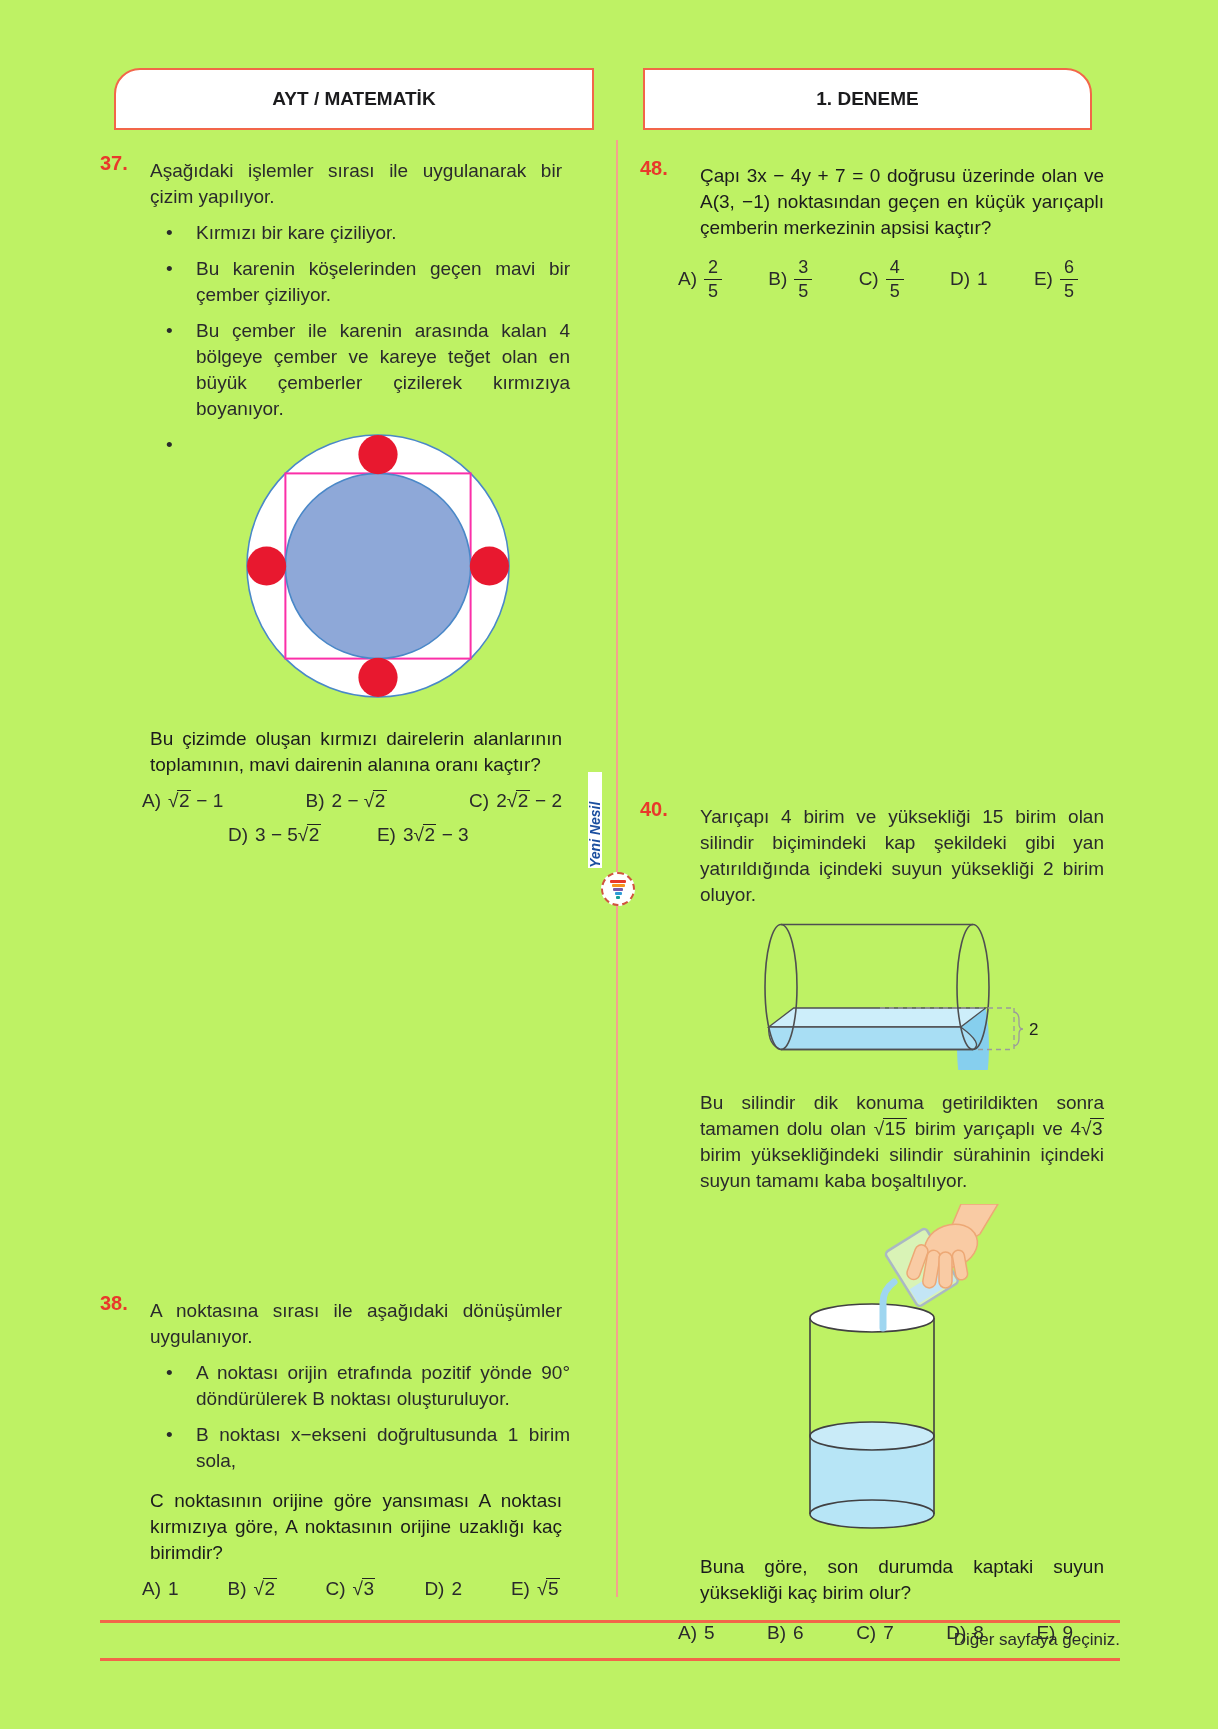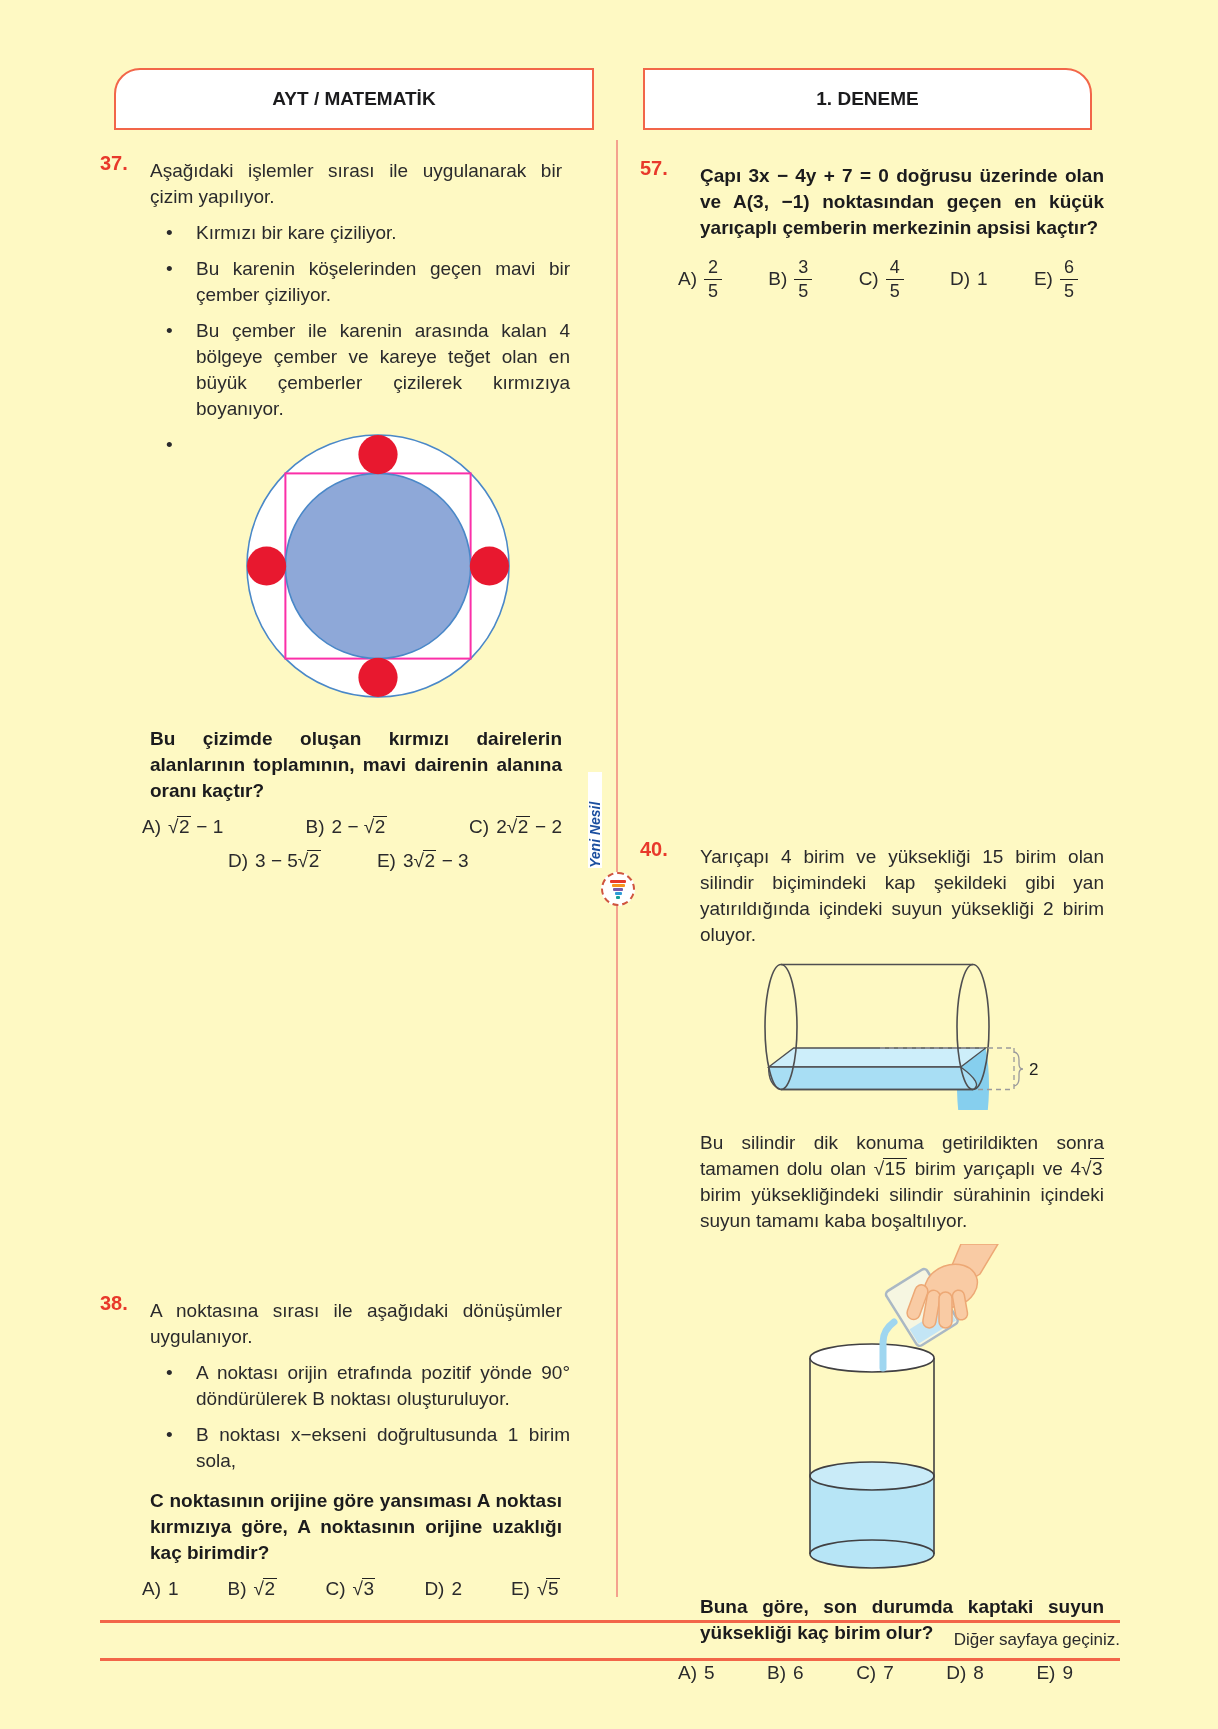--- a/index.html
+++ b/index.html
@@ -1,31 +1,31 @@
 <!DOCTYPE html>
 <html><head>
 <meta charset="utf-8">
 <style>
   html,body{margin:0;padding:0;background:#ffffff;}
-  #page{position:relative;width:1218px;height:1729px;background:#fef9c3;
+  #page{position:relative;width:1218px;height:1729px;background:#bef264;
         font-family:"Liberation Sans", sans-serif;color:#2a2a2c;font-size:19px;line-height:26px;}
   
   .hbox{position:absolute;top:68px;height:58px;border:2.5px solid #f26649;background:#fff;
         display:flex;align-items:center;justify-content:center;font-weight:bold;color:#1b1b1d;font-size:19px;}
   #hbox-left{left:114px;width:476px;border-radius:26px 0 0 0;}
   #hbox-right{left:643px;width:445px;border-radius:0 26px 0 0;}
   
   #divider{position:absolute;left:616px;top:140px;width:2px;height:1457px;background:#f4a28e;}
   
   .qblock{position:absolute;}
   .qnum{position:absolute;left:0;top:0;font-weight:bold;color:#e8392b;font-size:20px;text-align:right;}
   .qbody{padding-left:42px;}
   .qbody-r{padding-left:52px;}
   p{margin:8px;text-align:justify;}
-  .bold{font-weight:bold;color:#1b1b1d;}
+  .bold{font-weight:normal;color:#1b1b1d;}
   .bullet{position:relative;padding-left:54px;margin-top:10px;text-align:justify;}
   .bullet .dot{position:absolute;left:24px;top:0;}
   
   .optrow{display:flex;justify-content:space-between;margin-top:10px;white-space:nowrap;}
   .opt{display:inline-flex;align-items:center;gap:7px;}
   .sq{white-space:nowrap;}
   .ss{display:inline-block;margin-right:-1px;}
   .sn{display:inline-block;border-top:1.7px solid #222;padding:0 1.5px;line-height:1.1;}
   .frac{display:inline-flex;flex-direction:column;align-items:center;line-height:1.15;font-size:18px;vertical-align:middle;}
   .frac .num{border-bottom:1.7px solid #222;padding:0 4px 1px;}
@@ -150,21 +150,21 @@
         </span>
         <span class="opt">
           <span>E)</span>
           <span class="sq"><span class="ss">√</span><span class="sn">5</span></span>
         </span>
       </div>
     </div>
   </div>
 
   <div class="qblock" style="left:640px;top:155px;width:472px;">
-    <span class="qnum">57.</span>
+    <span class="qnum">48.</span>
     <div class="qbody-r">
       <p class="bold">Çapı 3x − 4y + 7 = 0 doğrusu üzerinde olan ve A(3, −1) noktasından geçen en küçük yarıçaplı çemberin merkezinin apsisi kaçtır?</p>
       <div class="optrow" style="width:400px;margin-left:-14px;margin-top:16px;align-items:center;">
         <span class="opt">
           <span>A)</span>
           <span class="frac">
               <span class="num">2</span>
               <span class="den">5</span>
             </span>
         </span>
@@ -190,21 +190,21 @@
           <span>E)</span>
           <span class="frac">
               <span class="num">6</span>
               <span class="den">5</span>
             </span>
         </span>
       </div>
     </div>
   </div>
 
-  <div class="qblock" style="left:640px;top:836px;width:472px;">
+  <div class="qblock" style="left:640px;top:796px;width:472px;">
     <span class="qnum">40.</span>
     <div class="qbody-r">
       <p>Yarıçapı 4 birim ve yüksekliği 15 birim olan silindir biçimindeki kap şekildeki gibi yan yatırıldığında içindeki suyun yüksekliği 2 birim oluyor.</p>
 
       <svg viewBox="0 0 300 150" width="300" height="150" style="margin:12px 0 0 58px;">
         <path d="M210.3,88 A16,62.5 0 1 0 235.7,88 Z" fill="#86cfee"></path>
         <polygon points="18.7,107 43.7,88 235.7,88 210.7,107" fill="#cdeefa" stroke="#4f4f51" stroke-width="1.3"></polygon>
         <path d="M18.7,107 Q18,125 31,129.5 L223,129.5 Q234,124 210.7,107 Z" fill="#a8def4" stroke="#4f4f51" stroke-width="1.3"></path>
         <ellipse cx="31" cy="67" rx="16" ry="62.5" fill="none" stroke="#4f4f51" stroke-width="1.6"></ellipse>
         <ellipse cx="223" cy="67" rx="16" ry="62.5" fill="none" stroke="#4f4f51" stroke-width="1.6"></ellipse>

